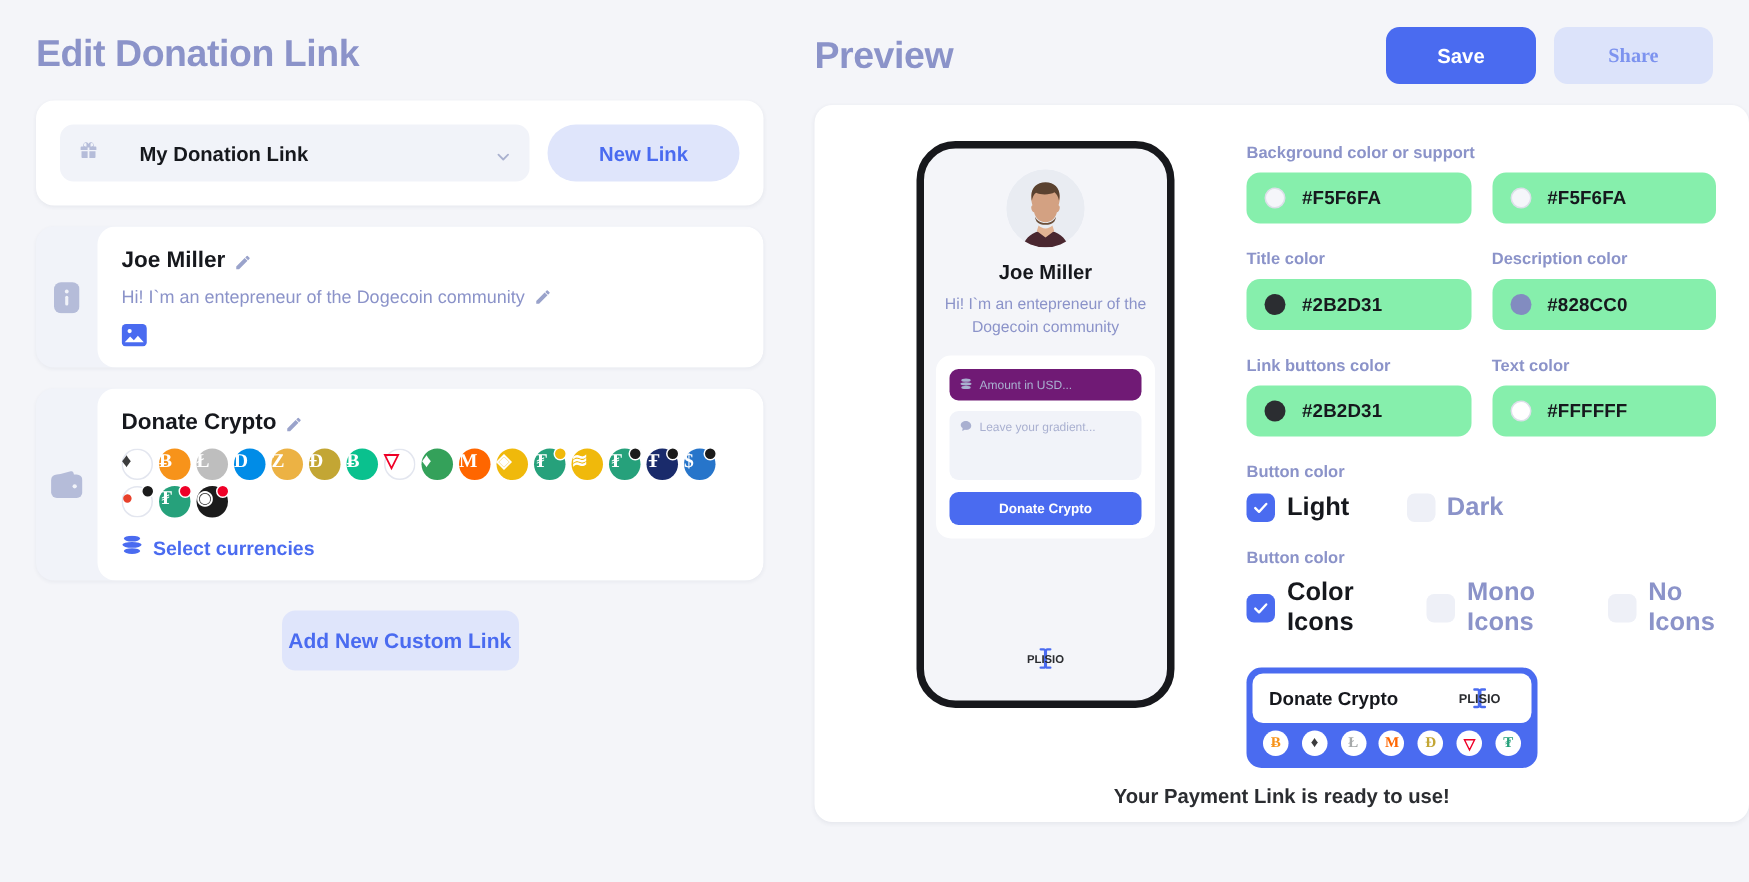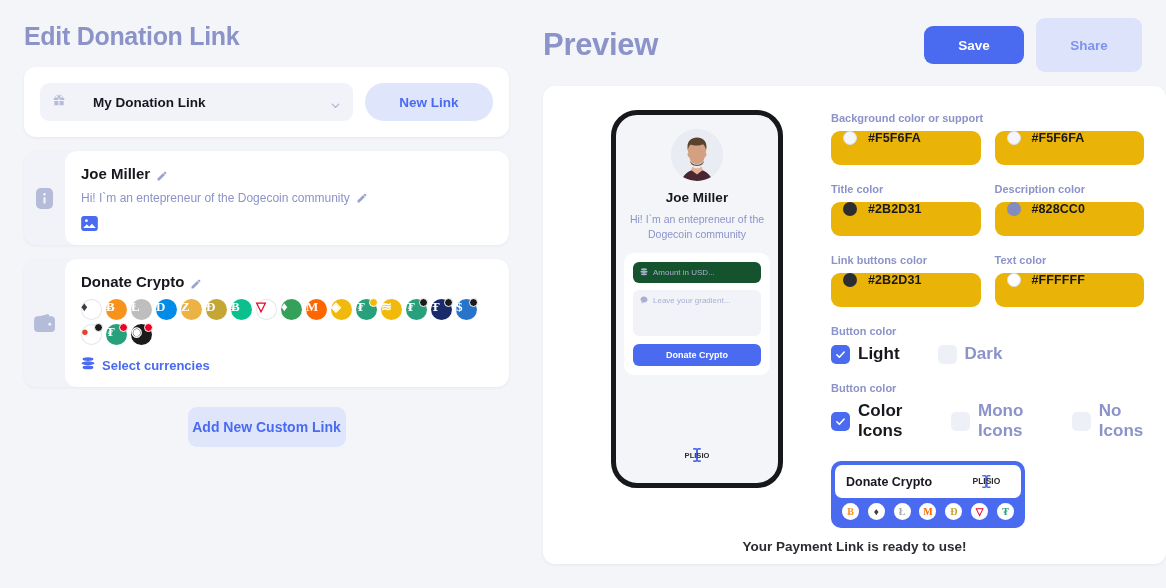--- a/index.html
+++ b/index.html
@@ -84,30 +84,30 @@
     background: #dfe5fb; border: none; border-radius: 9px;
     color: #4a6bf0; font-weight: bold; font-size: 14px; cursor: pointer;
     font-family: "Liberation Sans", sans-serif;
   }
 
   
   .right-col { flex: 1; position: relative; }
   .right-head {
     display: flex; align-items: center; padding: 18px 24px 14px 10px;
   }
-  .preview-title { font-size: 31px; font-weight: bold; color: #8b93c9; flex: 1; letter-spacing:-0.3px;}
+  .preview-title { font-size: 25px; font-weight: bold; color: #8b93c9; flex: 1; letter-spacing:-0.3px;}
   .btn-save {
     width: 100px; height: 38px; background: #4a6bf0; border: none; border-radius: 9px;
     color: #fff; font-weight: bold; font-size: 13.5px; cursor: pointer; margin-right: 12px;
     font-family: "Liberation Sans", sans-serif;
   }
   .btn-share {
-    width: 106px; height: 54px; background: #dce3fa; border: none; border-radius: 9px;
+    width: 106px; height: 38px; background: #dce3fa; border: none; border-radius: 9px;
     color: #7d93ef; font-weight: bold; font-size: 13.5px; cursor: pointer;
-    font-family: Liberation Sans, sans-serif;
+    font-family: Liberation Serif, serif;
   }
   .preview-panel {
     margin: 0 0 0 10px; background: #fff; border-radius: 12px;
     height: 478px; display: flex; padding: 24px 22px 0 22px; position: relative;
     box-shadow: 0 1px 3px rgba(40,50,90,0.07);
   }
 
   
   .phone {
     width: 172px; height: 378px; border: 5px solid #17181c; border-radius: 26px;
@@ -118,21 +118,21 @@
   .avatar {
     width: 52px; height: 52px; border-radius: 50%; margin: 0 auto;
     background: #e8ebf3; overflow: hidden; position: relative;
   }
   .ph-name { margin-top: 9px; font-size: 13.5px; font-weight: bold; color: #16181d; }
   .ph-desc { margin-top: 7px; font-size: 10.5px; line-height: 1.45; color: #8b93c9; }
   .ph-form {
     background: #fff; border-radius: 10px; margin: 11px 8px 0; padding: 9px;
   }
   .ph-input {
-    height: 21px; background: #14532d; border-radius: 6px;
+    height: 21px; background: #701a75; border-radius: 6px;
     display: flex; align-items: center; padding: 0 7px; gap: 5px;
     font-size: 8px; color: #a9b0d0;
   }
   .ph-textarea {
     margin-top: 7px; height: 46px; background: #f1f3f9; border-radius: 6px;
     padding: 6px 7px; display: flex; gap: 5px;
     font-size: 8px; color: #a9b0d0;
   }
   .ph-donate {
     margin-top: 8px; height: 22px; background: #4a6bf0; border-radius: 6px;
@@ -140,22 +140,22 @@
     color: #fff; font-size: 9px; font-weight: bold; cursor: pointer;
   }
   .ph-foot { margin-top: auto; padding-bottom: 19px; display: flex; justify-content: center; }
 
   
   .settings { flex: 1; padding-left: 48px; padding-top: 2px; }
   .set-label { font-size: 11px; font-weight: bold; color: #8b93c9; margin-bottom: 7px; }
   .set-grid { display: flex; gap: 14px; }
   .set-col { flex: 1; }
   .color-field {
-    height: 34px; background: #eab308; border-radius: 9px;
-    display: flex; align-items: flex-start; padding: 0 12px; gap: 11px; cursor: pointer;
+    height: 34px; background: #86efac; border-radius: 9px;
+    display: flex; align-items: center; padding: 0 12px; gap: 11px; cursor: pointer;
   }
   .swatch { width: 14px; height: 14px; border-radius: 50%; flex: 0 0 auto; }
   .swatch.ring { border: 1px solid #dcdfe9; }
   .color-val { font-size: 12.5px; font-weight: bold; color: #16181d; letter-spacing: .1px; }
   .gap { height: 18px; }
 
   .opt-row { display: flex; align-items: center; gap: 8px; margin-top: 2px; }
   .opt { display: flex; align-items: center; gap: 8px; cursor: pointer; }
   .cb {
     width: 19px; height: 19px; border-radius: 5px; background: #eef0f7; flex: 0 0 auto;

